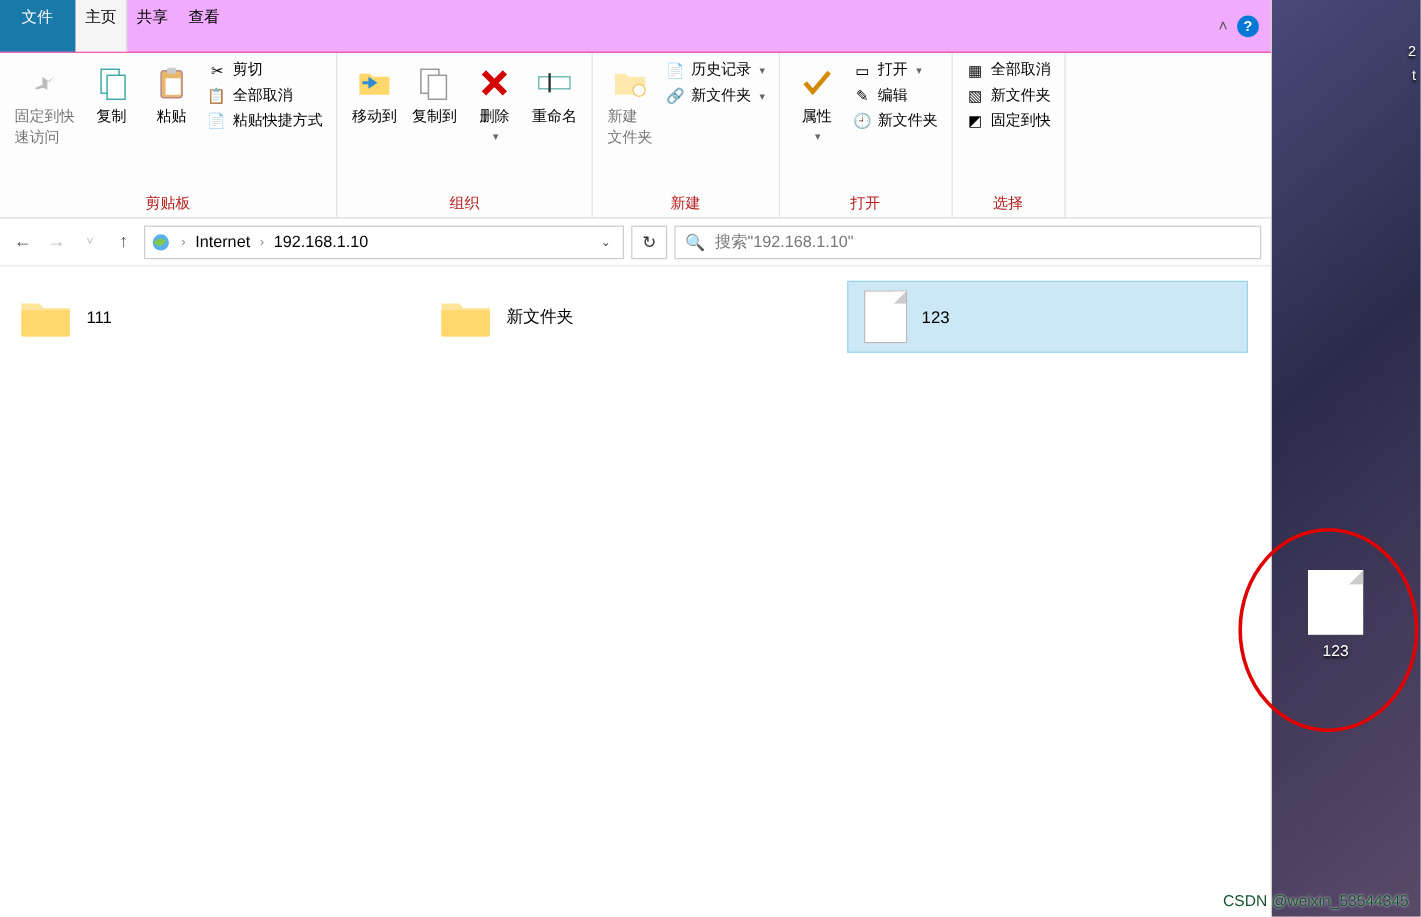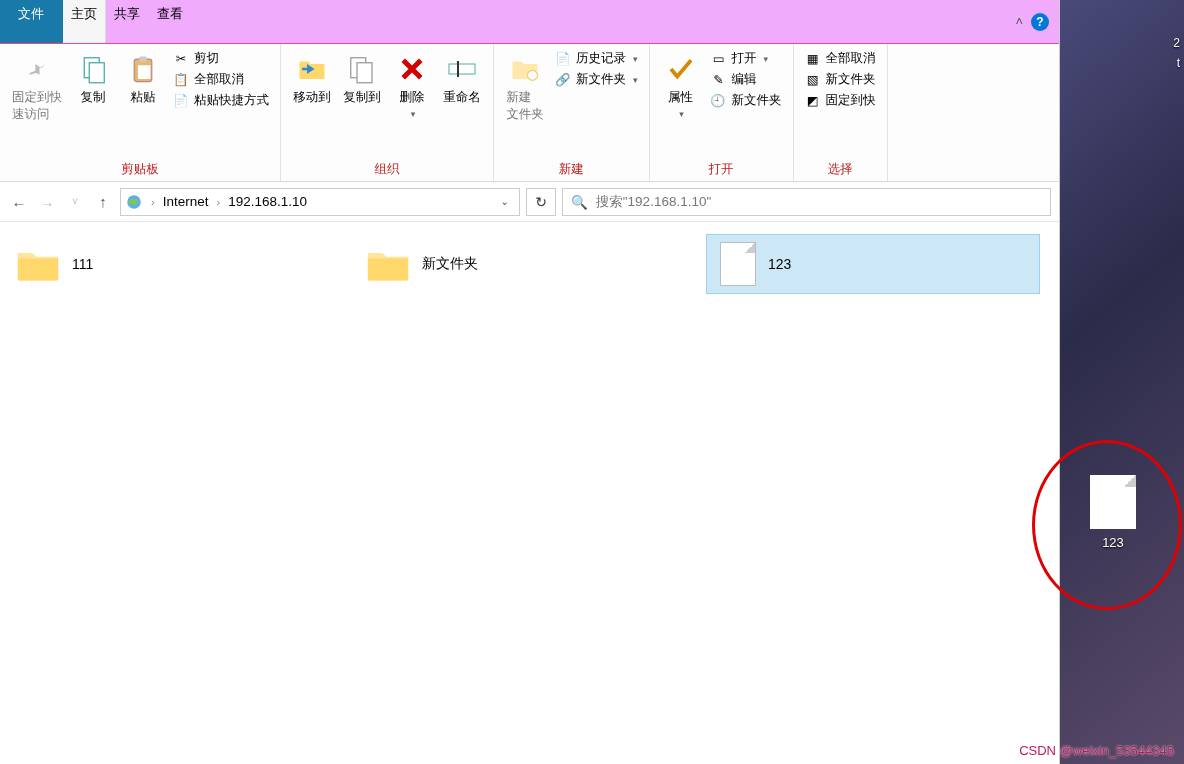--- a/index.html
+++ b/index.html
@@ -43,21 +43,21 @@
 .folder-ico { width: 44px; height: 40px; }
 .file-ico { width: 36px; height: 44px; background: #fff; border: 1px solid #bbb; position: relative; margin-left:4px; }
 .file-ico::after { content:''; position:absolute; top:0; right:0; width:10px; height:10px; background:linear-gradient(135deg,#fff 50%,#ccc 50%); }
 
 .desktop { position: absolute; left: 1060px; top: 0; width: 124px; height: 764px; background: linear-gradient(140deg,#4a4a7a,#2b2b4a 40%,#5a4a6a); overflow: hidden; }
 .desktop-item { position: absolute; left: 30px; top: 475px; display: flex; flex-direction: column; align-items: center; color: #fff; font-size: 13px; text-shadow: 0 1px 2px #000; }
 .desktop-item .dfile { width: 46px; height: 54px; background: #fff; position: relative; margin-bottom: 6px; }
 .desktop-item .dfile::after { content:''; position:absolute; top:0; right:0; width:12px; height:12px; background:linear-gradient(135deg,#fff 50%,#ccc 50%); }
 .circle-mark { position: absolute; left: 1032px; top: 440px; width: 150px; height: 170px; border: 3px solid #e00000; border-radius: 50%; pointer-events: none; }
 
-.watermark { position: absolute; right: 10px; bottom: 6px; font-size: 13px; color: #be185d; font-family: Arial; text-shadow: 0 0 2px #fff; }
+.watermark { position: absolute; right: 10px; bottom: 6px; font-size: 13px; color: #14532d; font-family: Arial; text-shadow: 0 0 2px #fff; }
 
 svg { display: block; }
 .desk-letter { position:absolute; right:4px; color:#fff; font-size:12px; text-shadow:0 1px 2px #000; }
 </style>
 </head>
 <body>
 
 <div class="explorer">
 
   <div class="tabs-row">

